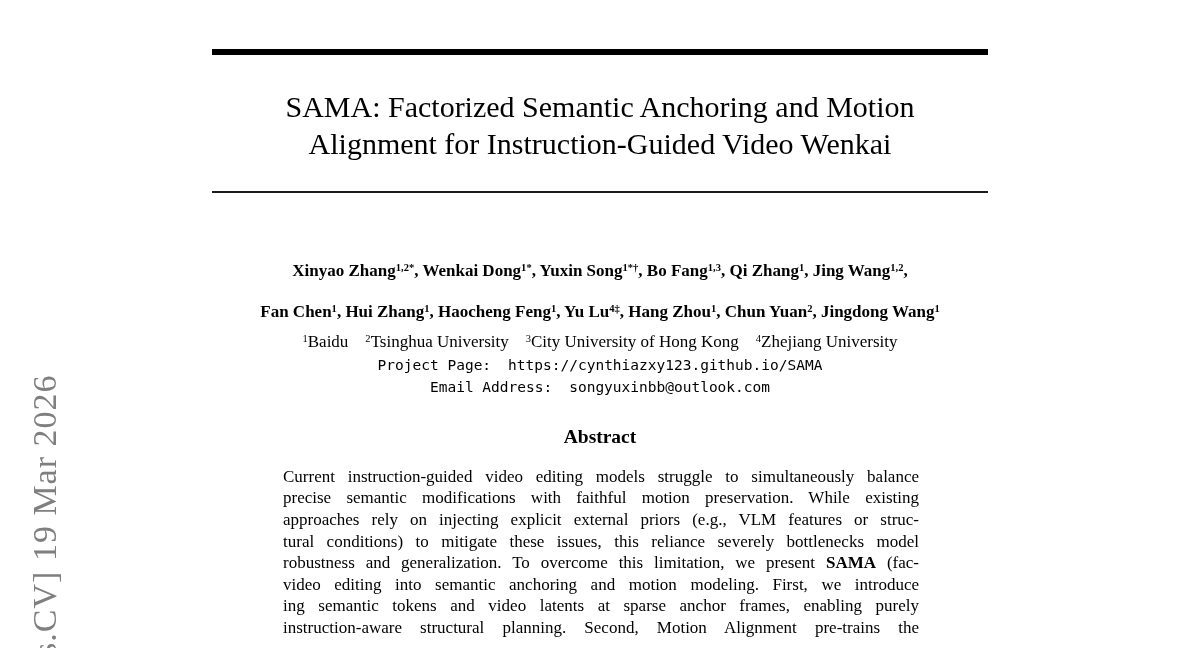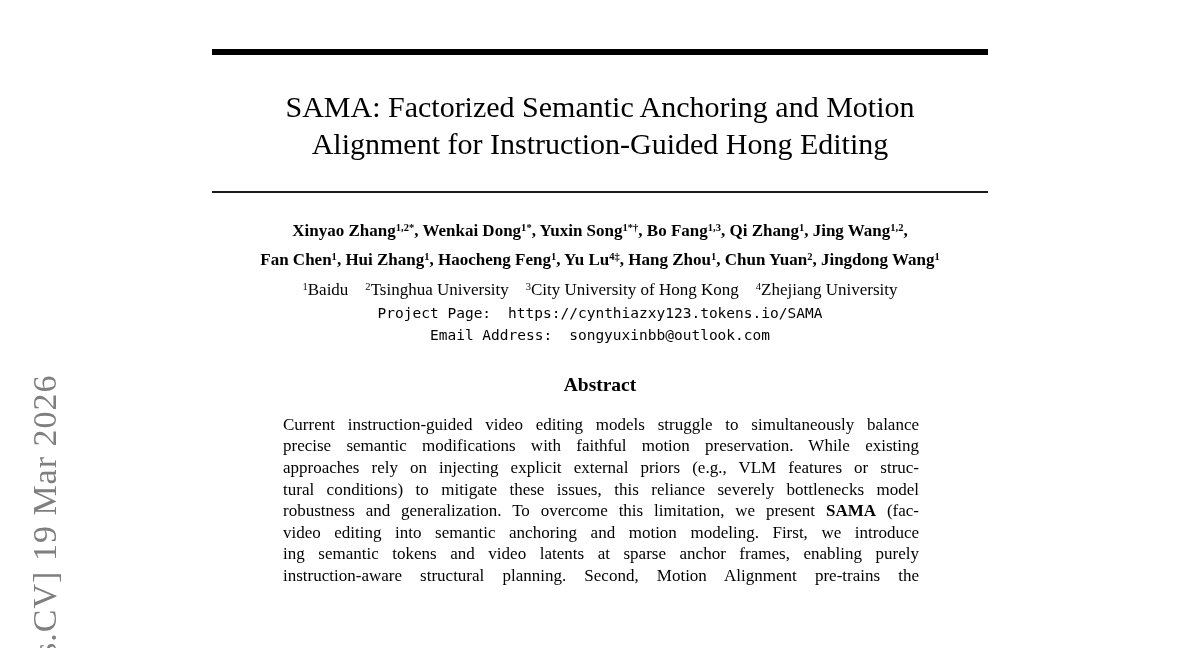--- a/index.html
+++ b/index.html
@@ -5,22 +5,22 @@
   html,body{margin:0;padding:0;background:#fff;}
   .page{position:relative;width:1200px;height:648px;background:#ffffff;overflow:hidden;
         font-family:"Liberation Serif",serif;color:#000;}
   .watermark{position:absolute;left:26px;top:672px;transform:rotate(-90deg);
              transform-origin:0 0;white-space:nowrap;font-family:"Liberation Serif",serif;
              font-size:34px;letter-spacing:1px;color:#7f7f7f;}
   .content{position:absolute;left:212px;top:0;width:776px;}
   .rule-thick{margin-top:49px;height:6px;background:#000;}
   .rule-thin{margin-top:29px;height:2px;background:#1a1a1a;}
   .title{margin:33px 0 0 0;text-align:center;font-weight:normal;font-size:30px;line-height:37px;}
-  .authors{margin-top:22px;font-weight:bold;font-size:17px;line-height:26px;text-align:center;white-space:pre-wrap;}
-  .authors-l2{margin-top:0;}
+  .authors{margin-top:62px;font-weight:bold;font-size:17px;line-height:26px;text-align:center;white-space:pre-wrap;}
+  .authors-l2{margin-top:12px;}
   .affil{font-size:17px;line-height:25px;text-align:center;white-space:pre-wrap;}
   .mono{font-family:"DejaVu Sans Mono",monospace;font-size:14.5px;line-height:22px;text-align:center;}
   .mono-gap{display:inline-block;width:17px;}
   .abs-heading{margin-top:27px;font-weight:bold;font-size:19.5px;line-height:24px;text-align:center;}
   .abs-body{margin:17px 0 0 71px;width:636px;font-size:17px;line-height:21.6px;}
   .abs-line{text-align:justify;text-align-last:justify;}
   .sg-n{}
   .sg-b{font-weight:700;}
   .sg-i{}
   .sg-sup{font-size:62%;vertical-align:0.5em;letter-spacing:0;}
@@ -29,30 +29,30 @@
 <body>
 
 <div class="page">
 
   <div class="watermark">cs.CV] 19 Mar 2026</div>
 
   <div class="content">
 
     <div class="rule-thick"></div>
 
-    <h1 class="title"><span>SAMA: Factorized Semantic Anchoring and Motion</span><br><span>Alignment for Instruction-Guided Hong Editing</span></h1>
+    <h1 class="title"><span>SAMA: Factorized Semantic Anchoring and Motion</span><br><span>Alignment for Instruction-Guided Video Wenkai</span></h1>
 
     <div class="rule-thin"></div>
 
     <div class="authors"><span class="sg-n">Xinyao Zhang</span><span class="sg-sup">1,2*</span><span class="sg-n">, </span><span class="sg-n">Wenkai Dong</span><span class="sg-sup">1*</span><span class="sg-n">, </span><span class="sg-n">Yuxin Song</span><span class="sg-sup">1*†</span><span class="sg-n">, </span><span class="sg-n">Bo Fang</span><span class="sg-sup">1,3</span><span class="sg-n">, </span><span class="sg-n">Qi Zhang</span><span class="sg-sup">1</span><span class="sg-n">, </span><span class="sg-n">Jing Wang</span><span class="sg-sup">1,2</span><span class="sg-n">,</span></div>
     <div class="authors authors-l2"><span class="sg-n">Fan Chen</span><span class="sg-sup">1</span><span class="sg-n">, </span><span class="sg-n">Hui Zhang</span><span class="sg-sup">1</span><span class="sg-n">, </span><span class="sg-n">Haocheng Feng</span><span class="sg-sup">1</span><span class="sg-n">, </span><span class="sg-n">Yu Lu</span><span class="sg-sup">4‡</span><span class="sg-n">, </span><span class="sg-n">Hang Zhou</span><span class="sg-sup">1</span><span class="sg-n">, </span><span class="sg-n">Chun Yuan</span><span class="sg-sup">2</span><span class="sg-n">, </span><span class="sg-n">Jingdong Wang</span><span class="sg-sup">1</span></div>
 
     <div class="affil"><span class="sg-sup">1</span><span class="sg-n">Baidu</span><span class="sg-n">    </span><span class="sg-sup">2</span><span class="sg-n">Tsinghua University</span><span class="sg-n">    </span><span class="sg-sup">3</span><span class="sg-n">City University of Hong Kong</span><span class="sg-n">    </span><span class="sg-sup">4</span><span class="sg-n">Zhejiang University</span></div>
 
-    <div class="mono"><span>Project Page:</span><span class="mono-gap"></span><span>https://cynthiazxy123.tokens.io/SAMA</span></div>
+    <div class="mono"><span>Project Page:</span><span class="mono-gap"></span><span>https://cynthiazxy123.github.io/SAMA</span></div>
 
     <div class="mono"><span>Email Address:</span><span class="mono-gap"></span><span>songyuxinbb@outlook.com</span></div>
 
     <div class="abs-heading">Abstract</div>
 
     <div class="abs-body">
         <div class="abs-line"><span class="sg-n">Current instruction-guided video editing models struggle to simultaneously balance</span></div>
         <div class="abs-line"><span class="sg-n">precise semantic modifications with faithful motion preservation. While existing</span></div>
         <div class="abs-line"><span class="sg-n">approaches rely on injecting explicit external priors (</span><span class="sg-i">e.g.</span><span class="sg-n">, VLM features or struc-</span></div>
         <div class="abs-line"><span class="sg-n">tural conditions) to mitigate these issues, this reliance severely bottlenecks model</span></div>

